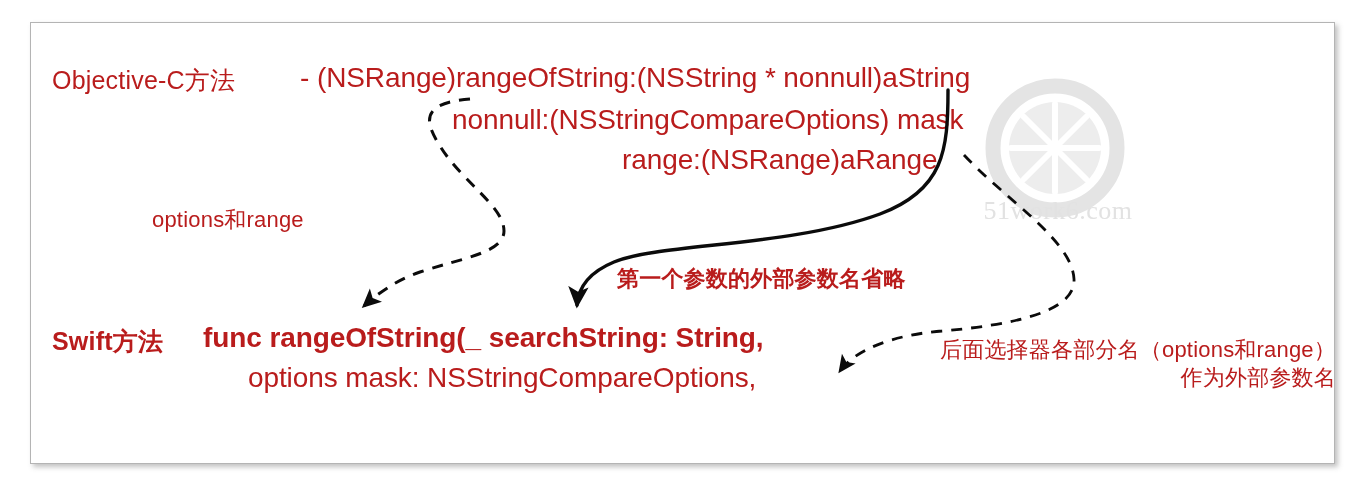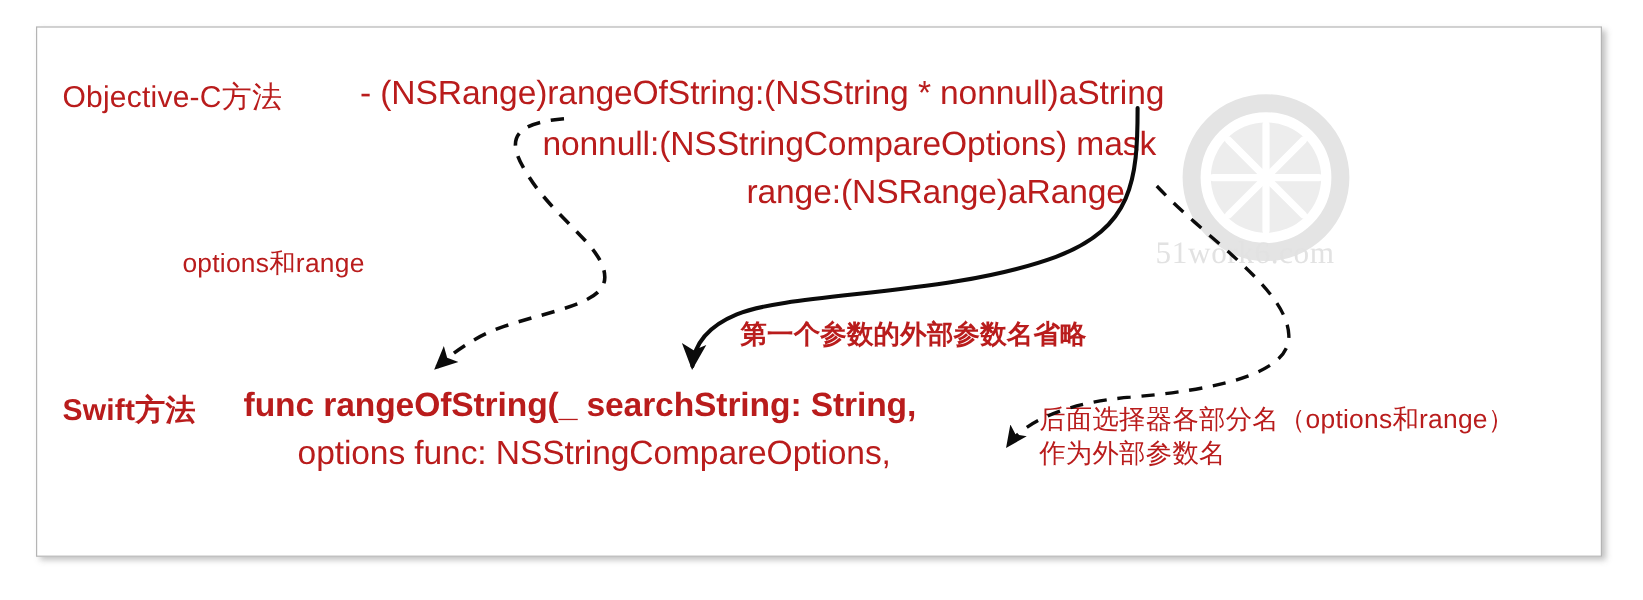--- a/index.html
+++ b/index.html
@@ -48,21 +48,21 @@
     left: 22px;
     top: 0px;
     width: 140px;
     height: 140px;
   }
   #watermark .wm-text {
     position: absolute;
     left: 0px;
     top: 118px;
     width: 190px;
-    text-align: left;
+    text-align: center;
     font-family: "Liberation Serif", "DejaVu Serif", serif;
     font-size: 26px;
     color: #e2e2e2;
     letter-spacing: 0.5px;
     white-space: nowrap;
   }
 
   
   .txt {
     position: absolute;
@@ -97,21 +97,21 @@
   #objc-l3 { left: 581px; top: 144px; margin-left: 41px; }
 
   
   #swift-l1 { left: 203px; top: 322px; font-weight: bold; }
   #swift-l2 { left: 248px; top: 362px; }
   #swift-l3 { left: 245px; top: 400px; }
 
   
   #anno-1 { left: 152px; top: 206px; }
   #anno-2 { left: 617px; top: 265px; font-weight: bold; }
-  #anno-3 { left: 866px; top: 336px; width: 470px; }
+  #anno-3 { left: 866px; top: 336px; width: 470px; text-align: right; }
 
   
   #arrows {
     position: absolute;
     left: 0;
     top: 0;
     width: 1369px;
     height: 500px;
     pointer-events: none;
   }
@@ -138,21 +138,21 @@
     <div class="wm-text">51work6.com</div>
   </div>
 
   <div class="txt label-row" id="objc-label">Objective-C方法</div>
   <div class="txt code-line" id="objc-l1">- (NSRange)rangeOfString:(NSString * nonnull)aString</div>
   <div class="txt code-line" id="objc-l2">nonnull:(NSStringCompareOptions) mask</div>
   <div class="txt code-line" id="objc-l3">range:(NSRange)aRange</div>
 
   <div class="txt label-row" id="swift-label">Swift方法</div>
   <div class="txt code-line" id="swift-l1">func rangeOfString(_ searchString: String,</div>
-  <div class="txt code-line" id="swift-l2">options func: NSStringCompareOptions,</div>
+  <div class="txt code-line" id="swift-l2">options mask: NSStringCompareOptions,</div>
 
   <div class="txt anno" id="anno-1">options和range</div>
   <div class="txt anno" id="anno-2">第一个参数的外部参数名省略</div>
   <div class="txt anno" id="anno-3">后面选择器各部分名（options和range）
 作为外部参数名</div>
 
   <svg id="arrows" viewBox="0 0 1369 500">
     <defs>
       <marker id="head-dash" markerWidth="7" markerHeight="7" refX="5.4" refY="3.2" orient="auto" markerUnits="strokeWidth">
         <path d="M0,0.2 L6.4,3.2 L0,6.2 L1.5,3.2 Z" fill="#0b0b0b"></path>

